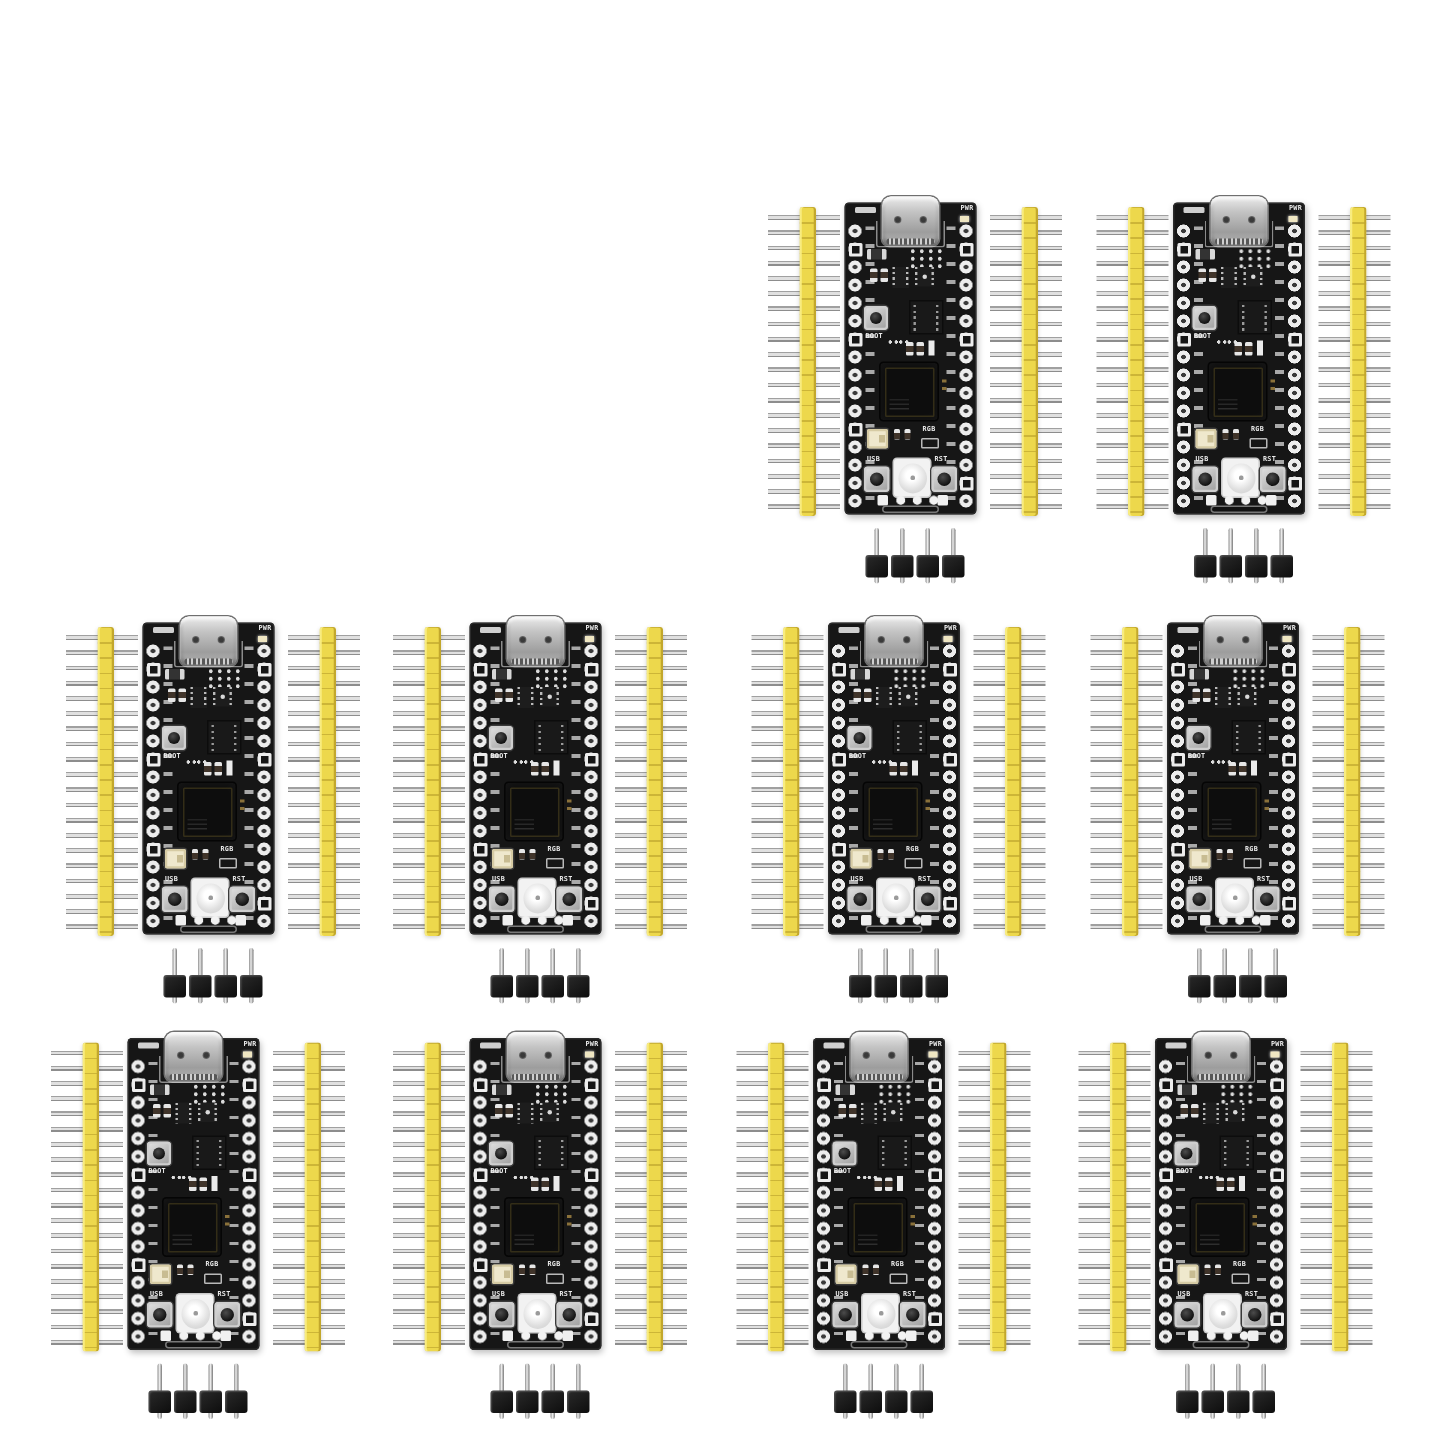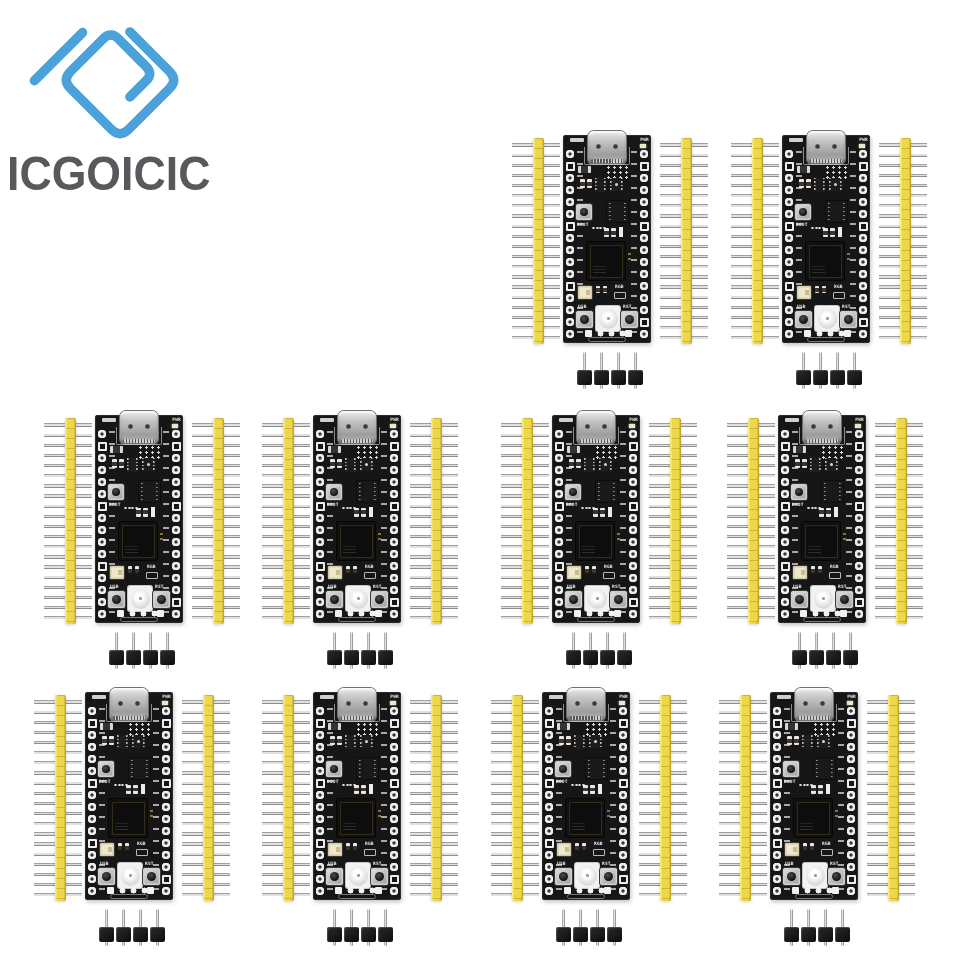--- a/index.html
+++ b/index.html
@@ -122,29 +122,20 @@
   .bpin.p1{left:0;} .bpin.p2{left:17px;} .bpin.p3{left:34px;} .bpin.p4{left:51px;}
   .bpin::before{content:"";position:absolute;left:7px;top:5px;width:2.6px;height:37px;border-radius:1.5px;
     background:linear-gradient(90deg,#8f8f8f,#ebebeb 45%,#787878);}
   .bpin::after{content:"";position:absolute;left:1px;top:23px;width:15px;height:15px;border-radius:2px;
     background:linear-gradient(145deg,#2a2a2a,#0d0d0d);box-shadow:inset 1px 1px 1px rgba(255,255,255,.18);}
 </style>
 </head>
 <body>
 
 <div class="stage">
-  <div class="brand">
-    <svg width="190" height="170" viewBox="-20 -10 190 170">
-      <g transform="rotate(45 75 75)" fill="none" stroke="currentColor" stroke-width="9.5" stroke-linecap="round" stroke-linejoin="round">
-        <line x1="15" y1="68" x2="15" y2="136"></line>
-        <path d="M 48 34 H 104 Q 116 34 116 46 V 104 Q 116 116 104 116 H 46 Q 34 116 34 104 V 58 Q 34 47 45 47 H 84 Q 94 47 94 57 V 80"></path>
-      </g>
-    </svg>
-    <div class="wordmark">ICGOICIC</div>
-  </div>
   <div class="grid">
       <div class="unit" style="left: 488px; top: 135px;">
     <div class="phdr left">
       <div class="pins"></div>
       <div class="strip"></div>
     </div>
     <div class="phdr right">
       <div class="pins"></div>
       <div class="strip"></div>
     </div>

